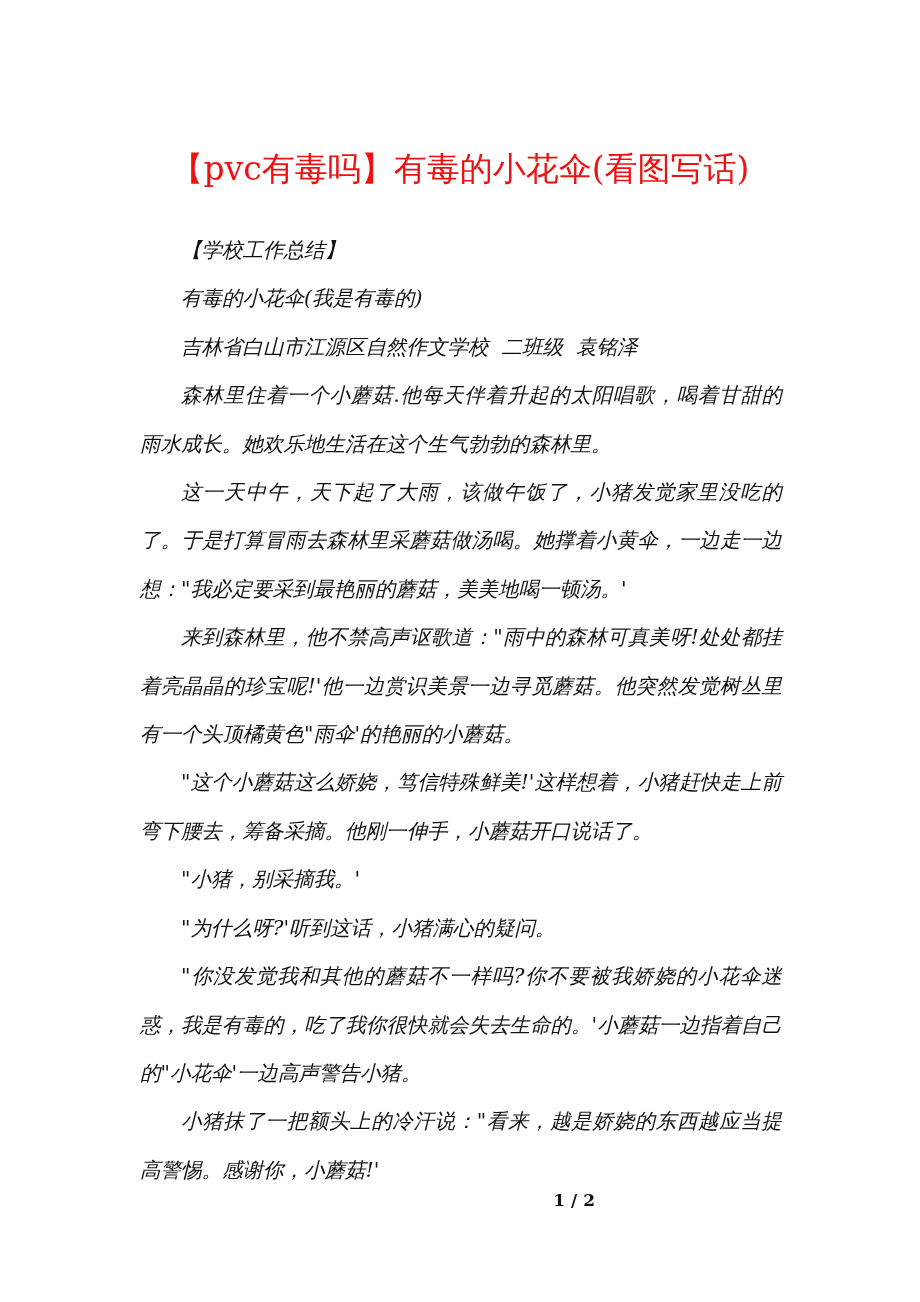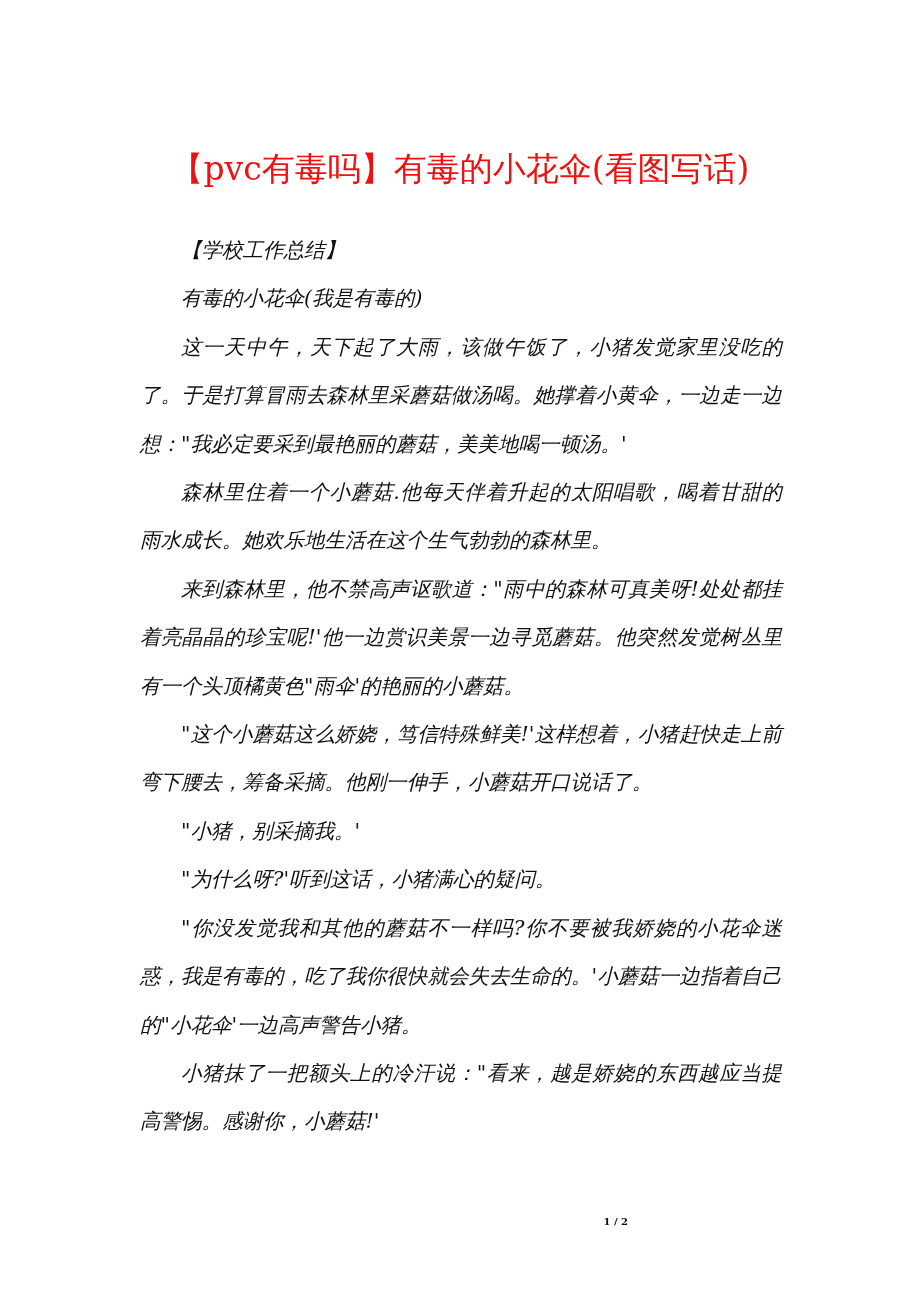--- a/index.html
+++ b/index.html
@@ -5,34 +5,35 @@
     html, body { margin: 0; padding: 0; background: #ffffff; }
     body { width: 920px; height: 1302px; position: relative; overflow: hidden;
            font-family: "DejaVu Serif", "Liberation Serif", serif; color: #111111; }
     .page { position: absolute; left: 0; top: 0; width: 753px; height: 1302px; }
     .title { position: absolute; top: 145px; left: 0; width: 920px; text-align: center;
              font-size: 33px; line-height: 48px; color: #ee1111; letter-spacing: 0px; }
     .body { position: absolute; left: 140px; top: 226px; width: 642px;
             font-size: 20.5px; line-height: 48.4px; }
     .p { margin: 0; text-align: justify; word-break: break-all; font-style: italic; }
     .indent { text-indent: 41px; }
-    .pagenum { position: absolute; top: 1190px; right: 125px; font-size: 10px;
-               font-weight: bold; font-family: "DejaVu Serif", serif; color: #111111; margin-top: 26px; }
+    .pagenum { position: absolute; top: 1190px; right: 158px; font-size: 17px;
+               font-weight: bold; font-family: "DejaVu Serif", serif; color: #111111; }
   </style>
 </head>
 <body>
 
 <div class="page">
   <div class="title">【pvc有毒吗】有毒的小花伞(看图写话)</div>
 
   <div class="body">
     <p class="p indent">【学校工作总结】</p>
     <p class="p indent">有毒的小花伞(我是有毒的)</p>
+    <p class="p indent" style="white-space: pre;">吉林省白山市江源区自然作文学校  二班级  袁铭泽</p>
+    <p class="p indent">森林里住着一个小蘑菇.他每天伴着升起的太阳唱歌，喝着甘甜的雨水成长。她欢乐地生活在这个生气勃勃的森林里。</p>
     <p class="p indent">这一天中午，天下起了大雨，该做午饭了，小猪发觉家里没吃的了。于是打算冒雨去森林里采蘑菇做汤喝。她撑着小黄伞，一边走一边想："我必定要采到最艳丽的蘑菇，美美地喝一顿汤。'</p>
-    <p class="p indent">森林里住着一个小蘑菇.他每天伴着升起的太阳唱歌，喝着甘甜的雨水成长。她欢乐地生活在这个生气勃勃的森林里。</p>
     <p class="p indent">来到森林里，他不禁高声讴歌道："雨中的森林可真美呀!处处都挂着亮晶晶的珍宝呢!'他一边赏识美景一边寻觅蘑菇。他突然发觉树丛里有一个头顶橘黄色"雨伞'的艳丽的小蘑菇。</p>
     <p class="p indent">"这个小蘑菇这么娇娆，笃信特殊鲜美!'这样想着，小猪赶快走上前弯下腰去，筹备采摘。他刚一伸手，小蘑菇开口说话了。</p>
     <p class="p indent">"小猪，别采摘我。'</p>
     <p class="p indent">"为什么呀?'听到这话，小猪满心的疑问。</p>
     <p class="p indent">"你没发觉我和其他的蘑菇不一样吗?你不要被我娇娆的小花伞迷惑，我是有毒的，吃了我你很快就会失去生命的。'小蘑菇一边指着自己的"小花伞'一边高声警告小猪。</p>
     <p class="p indent">小猪抹了一把额头上的冷汗说："看来，越是娇娆的东西越应当提高警惕。感谢你，小蘑菇!'</p>
   </div>
 
   <div class="pagenum">1 / 2</div>
 </div>

